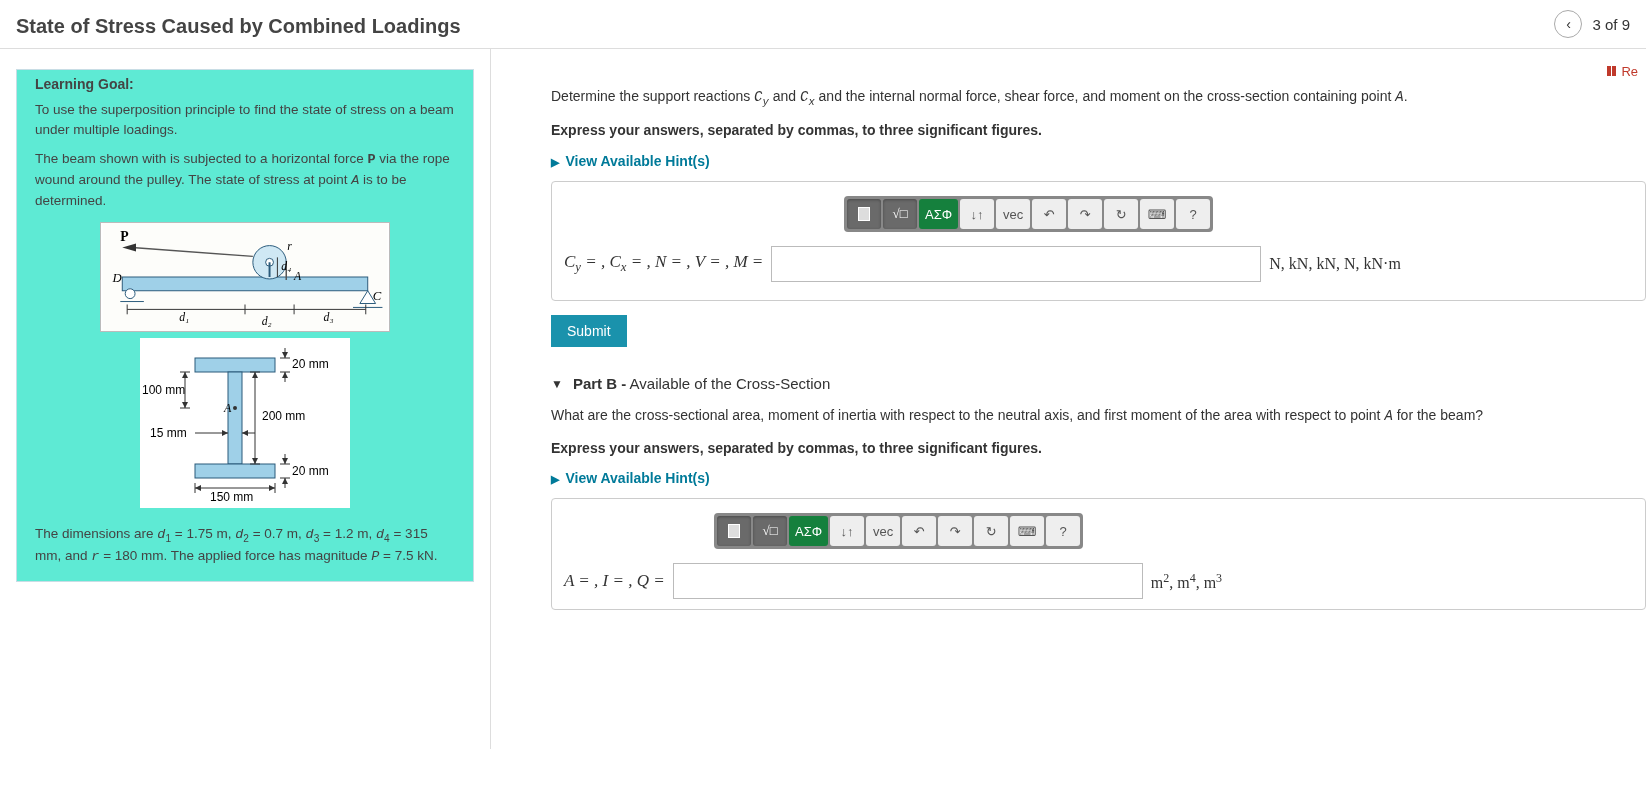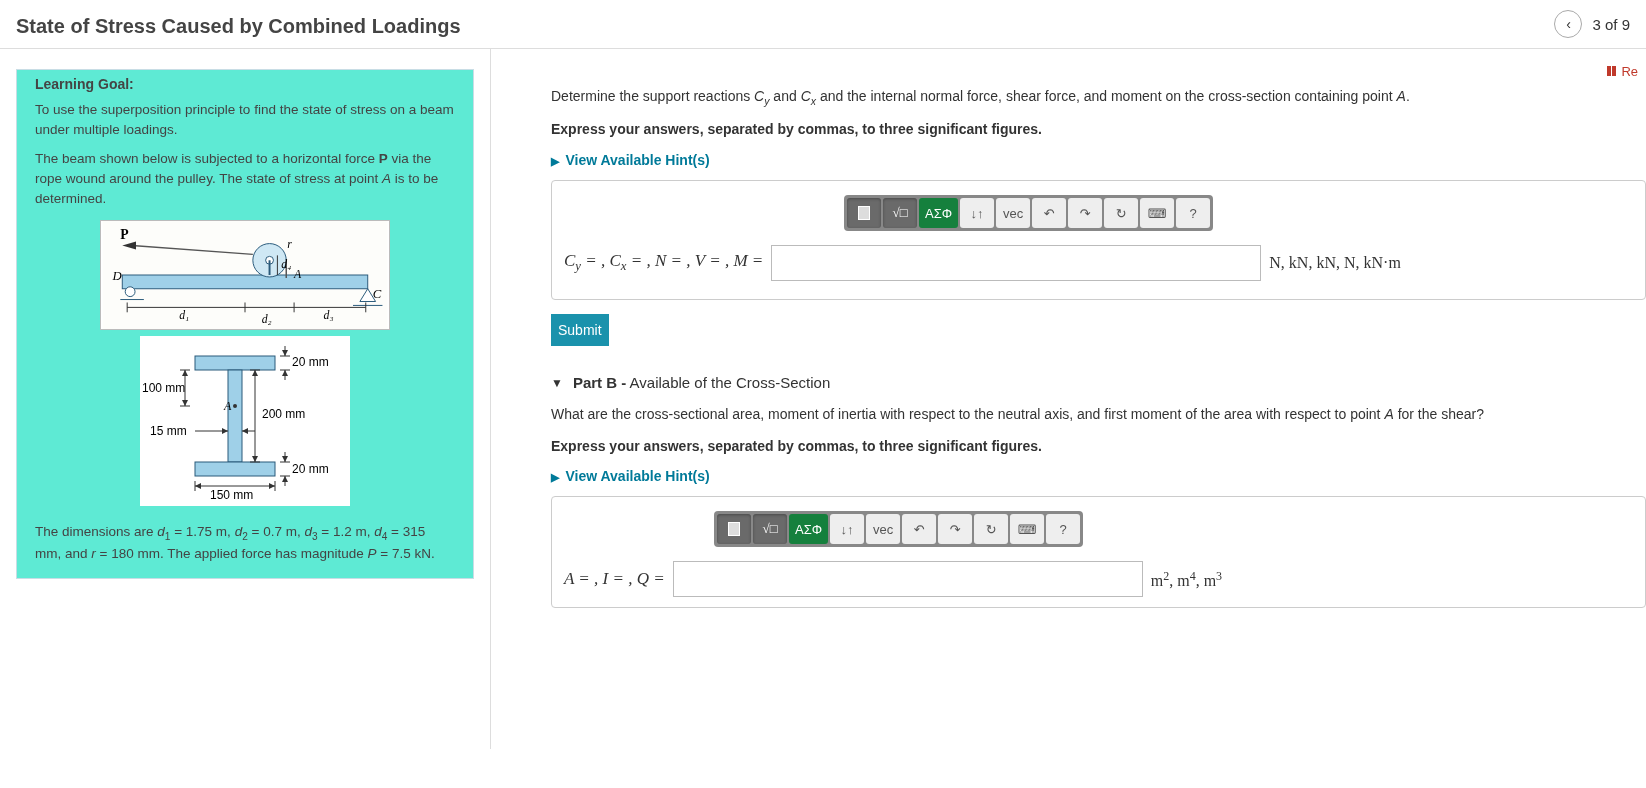--- a/index.html
+++ b/index.html
@@ -27,49 +27,49 @@
 .hints-link::before { content: "▶"; margin-right: 6px; font-size: 11px; }
 .answer-box { border: 1px solid #ccc; border-radius: 4px; padding: 14px 12px 18px; margin-bottom: 14px; }
 .toolbar { display: inline-flex; align-items: center; gap: 2px; background: #888; padding: 3px; border-radius: 4px; margin-bottom: 14px; margin-left: 280px; }
 .tool-btn { min-width: 34px; height: 30px; background: #15803d; border: none; color: #fff; font-size: 13px; display: flex; align-items: center; justify-content: center; cursor: pointer; border-radius: 3px; padding: 0 6px; }
 .tool-btn.light { background: #eee; color: #555; }
 .tool-btn.active { background: #6a6a6a; box-shadow: inset 0 1px 3px rgba(0,0,0,0.3); }
 .answer-row { display: flex; align-items: center; gap: 8px; }
 .answer-label { font-family: "Times New Roman", serif; font-size: 17px; font-style: italic; white-space: nowrap; }
 .answer-input { flex: 1; max-width: 490px; height: 36px; border: 1px solid #bbb; padding: 4px 8px; font-size: 14px; }
 .answer-units { font-family: "Times New Roman", serif; font-size: 16px; white-space: nowrap; }
-.submit-btn { background: #1a92ac; color: #fff; border: none; padding: 8px 7px; font-size: 14px; cursor: pointer; margin-bottom: 28px; }
+.submit-btn { background: #1a92ac; color: #fff; border: none; padding: 8px 16px; font-size: 14px; cursor: pointer; margin-bottom: 28px; }
 .part-header { display: flex; align-items: center; gap: 10px; margin-bottom: 14px; cursor: pointer; }
 .part-header .tri { font-size: 12px; color: #333; }
 .part-header .title { font-size: 15px; }
 .part-header .title b { font-weight: bold; }
 sub { font-size: 0.75em; }
 sup { font-size: 0.75em; }
-.serif { font-family: Liberation Sans, sans-serif; }
+.serif { font-family: Liberation Mono, monospace; }
 .ital { font-style: italic; }
 .toolbar-b { margin-left: 150px; }
 </style>
 </head>
 <body>
 
 <div class="header">
   <h1>State of Stress Caused by Combined Loadings</h1>
   <div class="header-right">
     <button class="nav-btn">‹</button>
     <span class="page-count">3 of 9</span>
   </div>
 </div>
 
 <div class="main">
   <div class="left-panel">
     <div class="goal-box">
       <h3>Learning Goal:</h3>
       <p>To use the superposition principle to find the state of stress on a beam under multiple loadings.</p>
       <p>
-        <span>The beam shown below is subjected to a horizontal force </span><span class="serif" style="font-weight:bold;">P</span><span> via the rope wound around the pulley. The state of stress at point </span><span class="serif ital">A</span><span> is to be determined.</span>
+        <span>The beam shown with is subjected to a horizontal force </span><span class="serif" style="font-weight:bold;">P</span><span> via the rope wound around the pulley. The state of stress at point </span><span class="serif ital">A</span><span> is to be determined.</span>
       </p>
 
       <div class="figure-area">
 
         <svg class="figure-svg" width="290" height="110" viewBox="0 0 290 110">
           <rect x="0" y="0" width="290" height="110" fill="#fdfdfa"></rect>
 
           <rect x="20" y="55" width="250" height="14" fill="#9fd0e8" stroke="#2a5a7a"></rect>
 
           <circle cx="28" cy="72" r="5" fill="#fff" stroke="#2a5a7a"></circle>
@@ -209,21 +209,21 @@
     </div>
     <button class="submit-btn">Submit</button>
 
     
     <div class="part-header">
       <span class="tri">▼</span>
       <span class="title"><b>Part B -</b><span> Available of the Cross-Section</span></span>
     </div>
 
     <p class="prompt-text">
-      <span>What are the cross-sectional area, moment of inertia with respect to the neutral axis, and first moment of the area with respect to point </span><span class="serif ital">A</span><span> for the shear?</span>
+      <span>What are the cross-sectional area, moment of inertia with respect to the neutral axis, and first moment of the area with respect to point </span><span class="serif ital">A</span><span> for the beam?</span>
     </p>
     <p class="prompt-text"><b>Express your answers, separated by commas, to three significant figures.</b></p>
     <span class="hints-link">View Available Hint(s)</span>
 
     <div class="answer-box" style="padding-bottom:10px;">
       <div class="toolbar toolbar-b">
         <button class="tool-btn active">
             <span style="display:inline-block;width:12px;height:14px;background:#ddd;border:1px solid #fff;"></span>
           </button>
         <button class="tool-btn active" style="font-family:serif;">√□</button>

